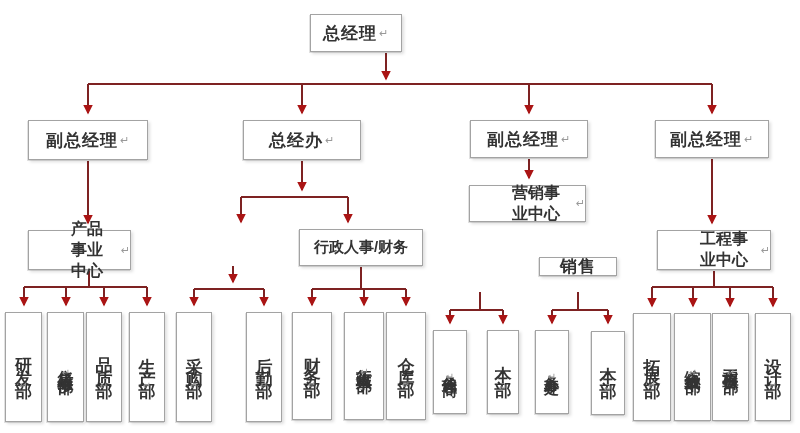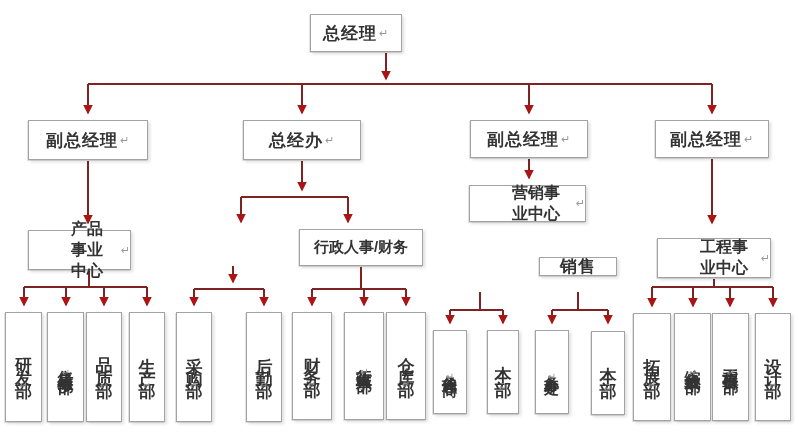--- a/index.html
+++ b/index.html
@@ -144,21 +144,21 @@
   <div class="node h fs15" style="left:299px;top:229px;width:124px;height:37px">
     <span>行政人事/财务</span>
   </div>
   <div class="node h fs16" style="left:469px;top:185px;width:117px;height:37px">
     <span>营销事业中心</span>
       <span class="mark">↵</span>
   </div>
   <div class="node h" style="left:539px;top:257px;width:78px;height:19px">
     <span>销售</span>
   </div>
-  <div class="node h fs16" style="left:657px;top:238px;width:114px;height:40px">
+  <div class="node h fs16" style="left:657px;top:230px;width:114px;height:40px">
     <span>工程事业中心</span>
       <span class="mark">↵</span>
   </div>
 
   <div class="node v sp12" style="left:5px;top:312px;width:37px;height:110px">
     <span class="vwrap"><span class="vlabel">研发部</span><span class="mark">↵</span></span>
   </div>
   <div class="node v f16 sp2" style="left:47px;top:312px;width:37px;height:110px">
     <span class="vwrap"><span class="vlabel">售后维修部</span><span class="mark">↵</span></span>
   </div>

